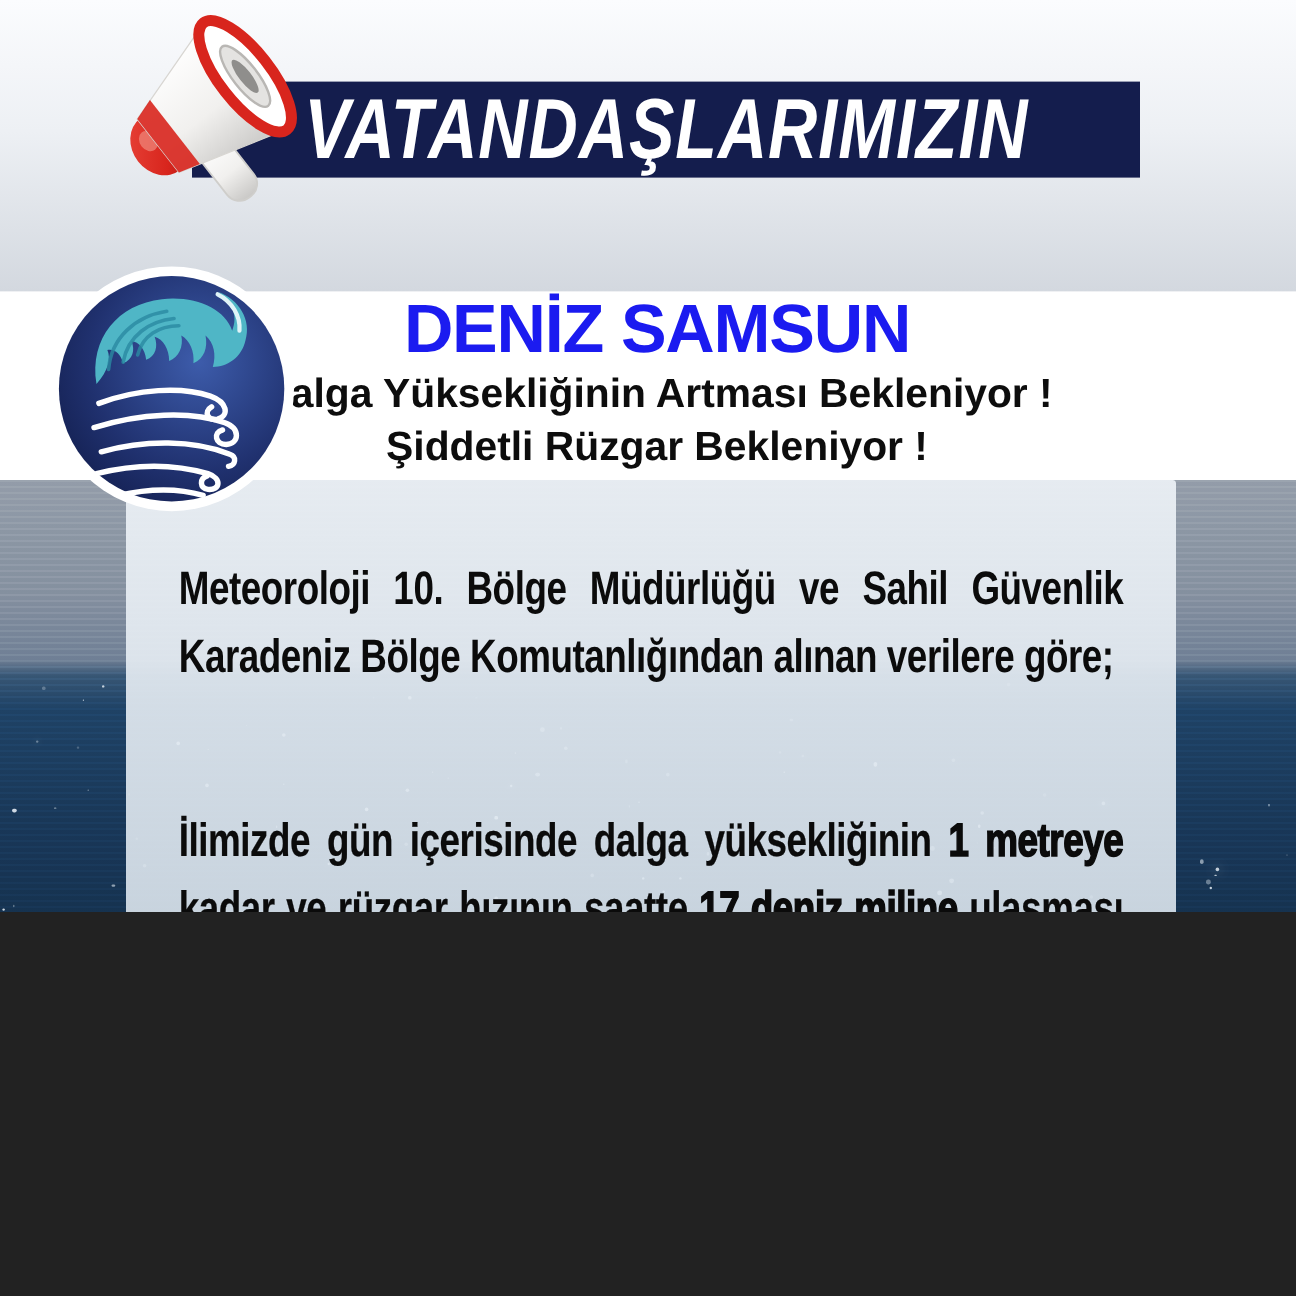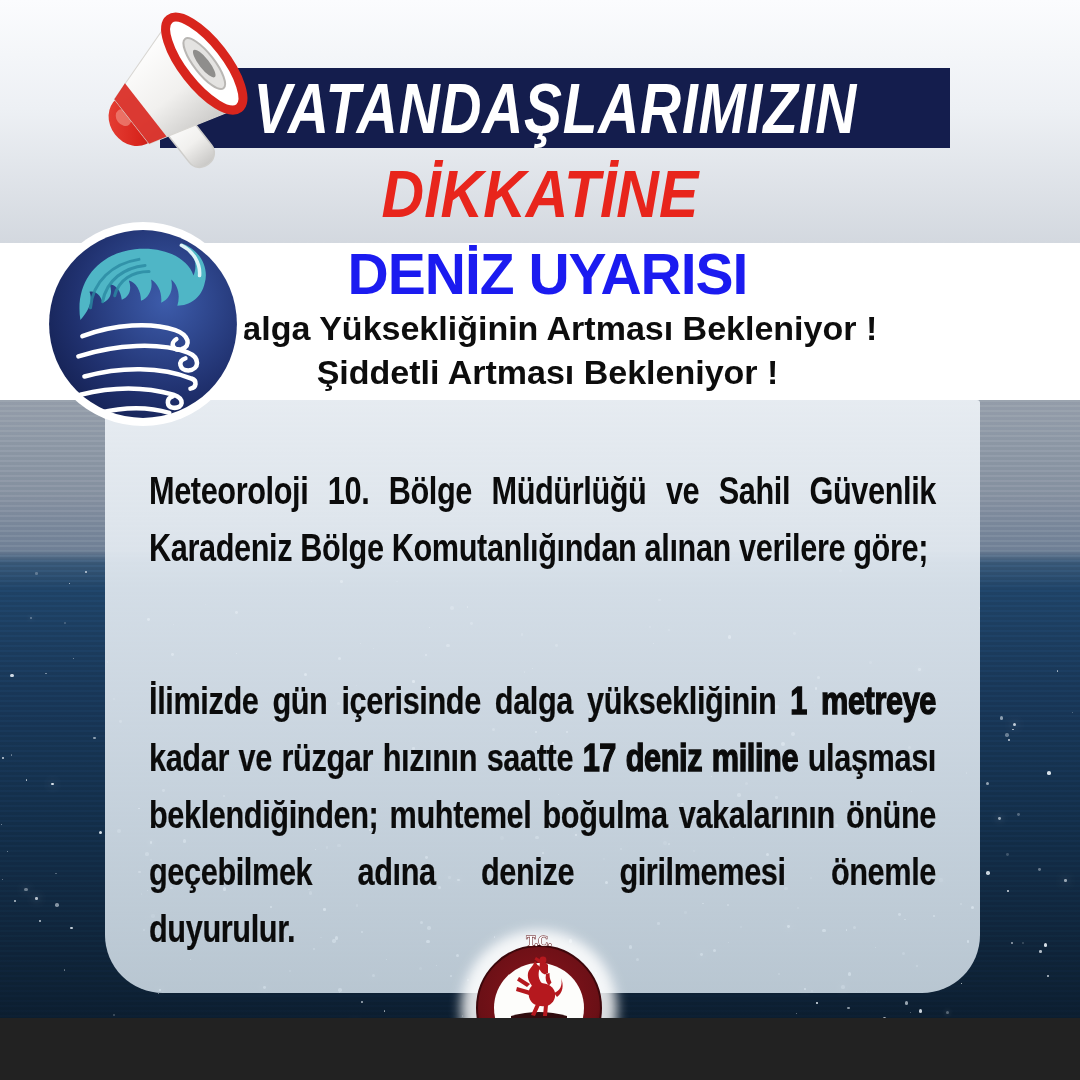--- a/index.html
+++ b/index.html
@@ -1,16 +1,16 @@
 <!DOCTYPE html>
 <html><head>
 <meta charset="utf-8">
 <style>
   html,body{margin:0;padding:0;background:#222;}
-  .poster{position:relative;width:1080px;height:1018px;overflow:hidden;
+  .poster{position:relative;width:1080px;height:760px;overflow:hidden;
           font-family:"Liberation Sans",sans-serif;background:#fff;}
   
   .bg-top{position:absolute;left:0;top:0;width:1080px;height:243px;
           background:linear-gradient(180deg,#fbfcfe 0%,#edf0f4 45%,#d3d8df 100%);}
   .band-white{position:absolute;left:0;top:243px;width:1080px;height:157px;background:#ffffff;}
   .sea{position:absolute;left:0;top:400px;width:1080px;height:680px;
        background:linear-gradient(180deg,#98a1ad 0%,#8a95a4 14%,#75859a 22%,#3a5a7a 24%,
                   #20456a 28%,#1a3a5c 42%,#14304d 62%,#0e2338 85%,#091827 100%);}
   .sea::after{content:"";position:absolute;inset:0;
        background:repeating-linear-gradient(180deg,rgba(255,255,255,.03) 0 2px,rgba(0,0,0,.05) 2px 5px);
@@ -391,23 +391,20 @@
       <path d="M 60 50 L 78 44 L 78 111 L 60 106 Z" fill="#d8251d" opacity=".9"></path>
       <ellipse cx="152" cy="77" rx="21" ry="56" fill="#ffffff" stroke="#d8251d" stroke-width="9"></ellipse>
       <ellipse cx="152" cy="77" rx="10" ry="31" fill="#e4e3e1" stroke="#b9b7b4" stroke-width="2"></ellipse>
       <ellipse cx="152" cy="77" rx="5" ry="17" fill="#8f8e8c"></ellipse>
     </g>
   </svg>
 
   <div class="navy-banner">
     <span class="t">VATANDAŞLARIMIZIN</span>
   </div>
-  <div class="headline2">
-    <span class="t">DİKKATİNE</span>
-  </div>
 
   <svg class="wave-badge" viewBox="0 0 204 204">
     <defs>
       <radialGradient id="gNavy" cx="62%" cy="38%" r="75%">
         <stop offset="0" stop-color="#3d5cab"></stop>
           <stop offset=".65" stop-color="#20316f"></stop>
         <stop offset="1" stop-color="#131f4f"></stop>
       </radialGradient>
     </defs>
     <circle cx="102" cy="102" r="101" fill="#ffffff"></circle>
@@ -428,24 +425,24 @@
       <g fill="none" stroke="#ffffff" stroke-width="4.5" stroke-linecap="round">
         <path d="M -60 10 C -28 -2 8 -4 32 4 C 46 9 48 20 38 23 C 30 25 26 17 33 13"></path>
         <path d="M -64 30 C -26 18 16 16 44 26 C 57 31 56 43 45 44 C 36 44 34 34 42 32"></path>
         <path d="M -58 50 C -22 40 18 40 48 52 C 54 54 53 61 47 62"></path>
         <path d="M -62 68 C -30 60 2 60 30 68 C 42 72 40 82 30 81 C 23 80 23 72 29 70"></path>
         <path d="M -44 86 C -18 80 6 80 26 86"></path>
       </g>
     </g>
   </svg>
 
-  <div class="warn-title">DENİZ UYARISI</div>
+  <div class="warn-title">DENİZ SAMSUN</div>
   <div class="warn-sub">
     <div>Dalga Yüksekliğinin Artması Bekleniyor !</div>
-    <div>Şiddetli Artması Bekleniyor !</div>
+    <div>Şiddetli Rüzgar Bekleniyor !</div>
   </div>
 
 
   <div class="card">
     <div class="card-text">
       <p>Meteoroloji 10. Bölge Müdürlüğü ve Sahil Güvenlik Karadeniz Bölge Komutanlığından alınan verilere göre;</p>
       <p><span class="seg-n">İlimizde gün içerisinde dalga yüksekliğinin </span><span class="seg-b">1 metreye</span><span class="seg-n"> kadar ve rüzgar hızının saatte </span><span class="seg-b">17 deniz miline</span><span class="seg-n"> ulaşması beklendiğinden; muhtemel boğulma vakalarının önüne geçebilmek adına denize girilmemesi önemle duyurulur.</span></p>
     </div>
   </div>
 

